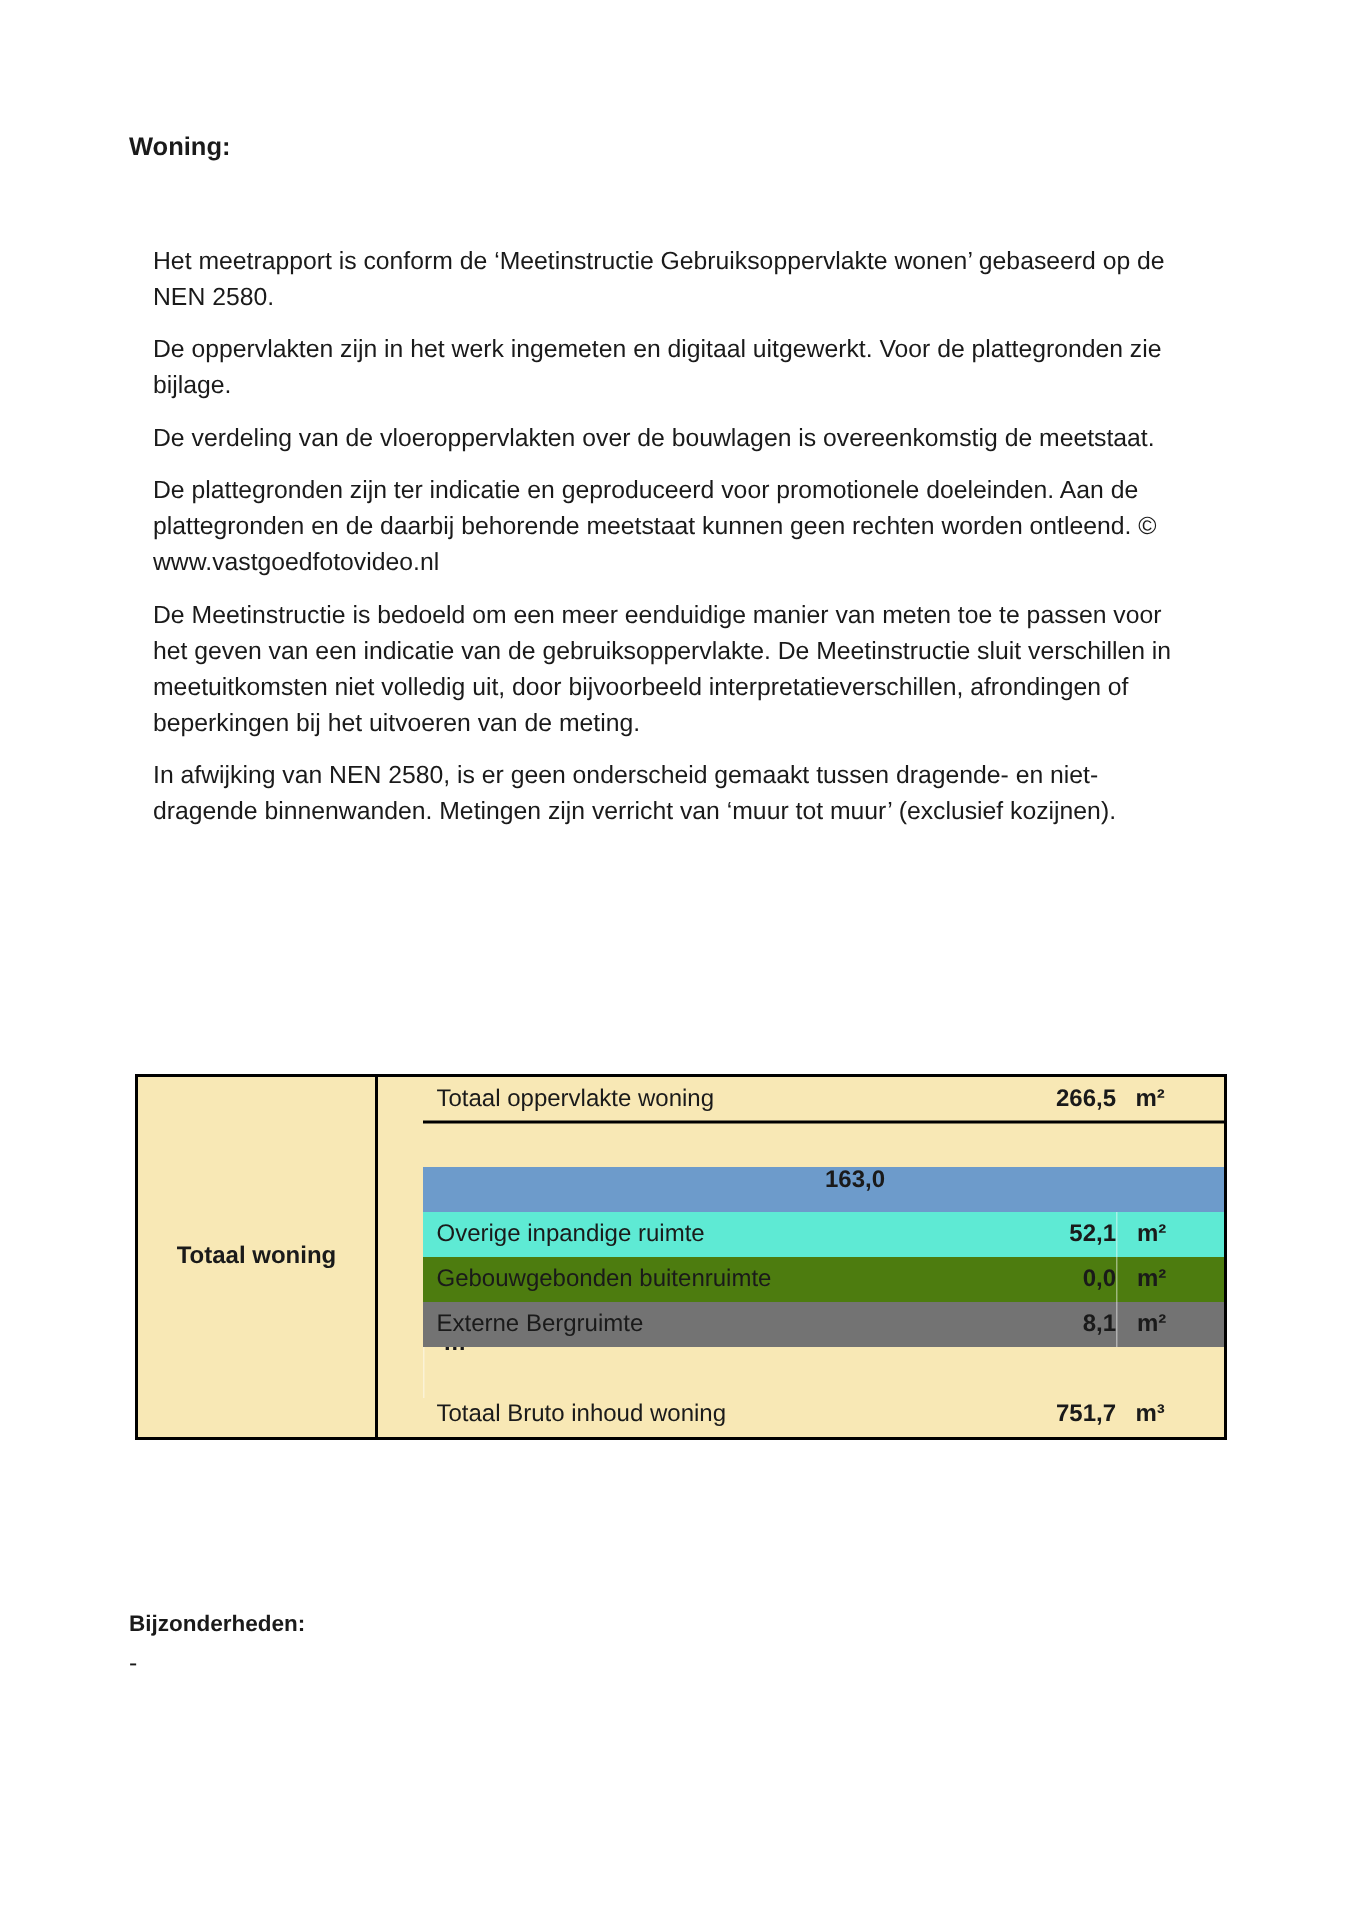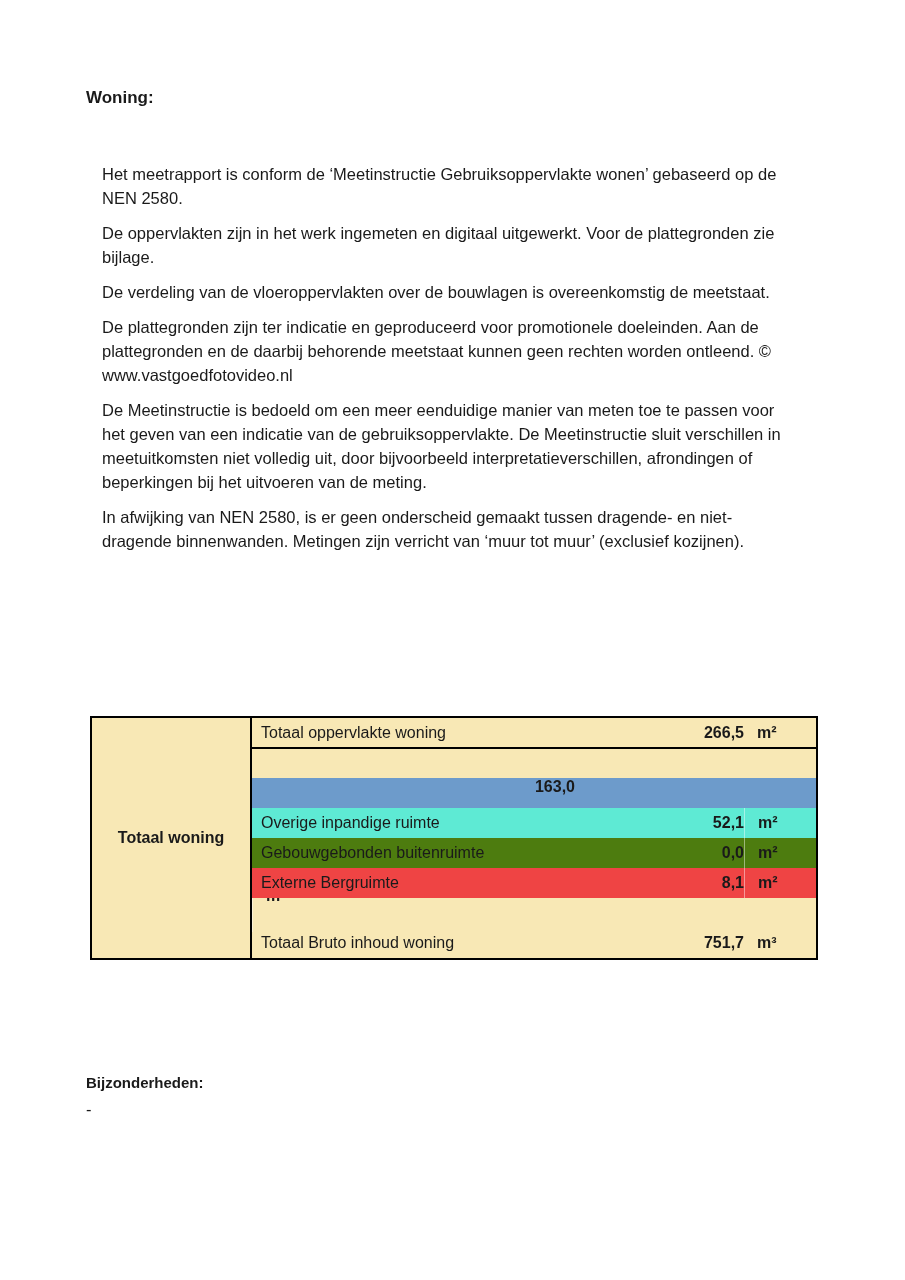--- a/index.html
+++ b/index.html
@@ -53,20 +53,21 @@
     border-right: 2px solid #000000;
     display: flex;
     align-items: center;
     justify-content: center;
     font-weight: bold;
   }
   .t-right {
     flex: 1;
     display: flex;
     flex-direction: column;
+    margin-left: 30px;
   }
   .t-row {
     display: flex;
     align-items: center;
     height: 30px;
     flex: 0 0 30px;
   }
   .t-row.header {
     height: 29px;
     flex: 0 0 29px;
@@ -158,21 +159,21 @@
         <span class="t-value">52,1</span>
         <span class="t-unit">m²</span>
       </div>
 
       <div class="t-row colored" style="background-color: #4d7c0f;">
         <span class="t-label">Gebouwgebonden buitenruimte</span>
         <span class="t-value">0,0</span>
         <span class="t-unit">m²</span>
       </div>
 
-      <div class="t-row colored" style="background-color: #ef4444;">
+      <div class="t-row colored" style="background-color: #737373;">
         <span class="t-label">Externe Bergruimte</span>
         <span class="t-value">8,1</span>
         <span class="t-unit">m²</span>
       </div>
 
       <div class="t-row spacer-b"></div>
 
       <div class="t-row total">
         <span class="t-label">Totaal Bruto inhoud woning</span>
         <span class="t-value">751,7</span>

